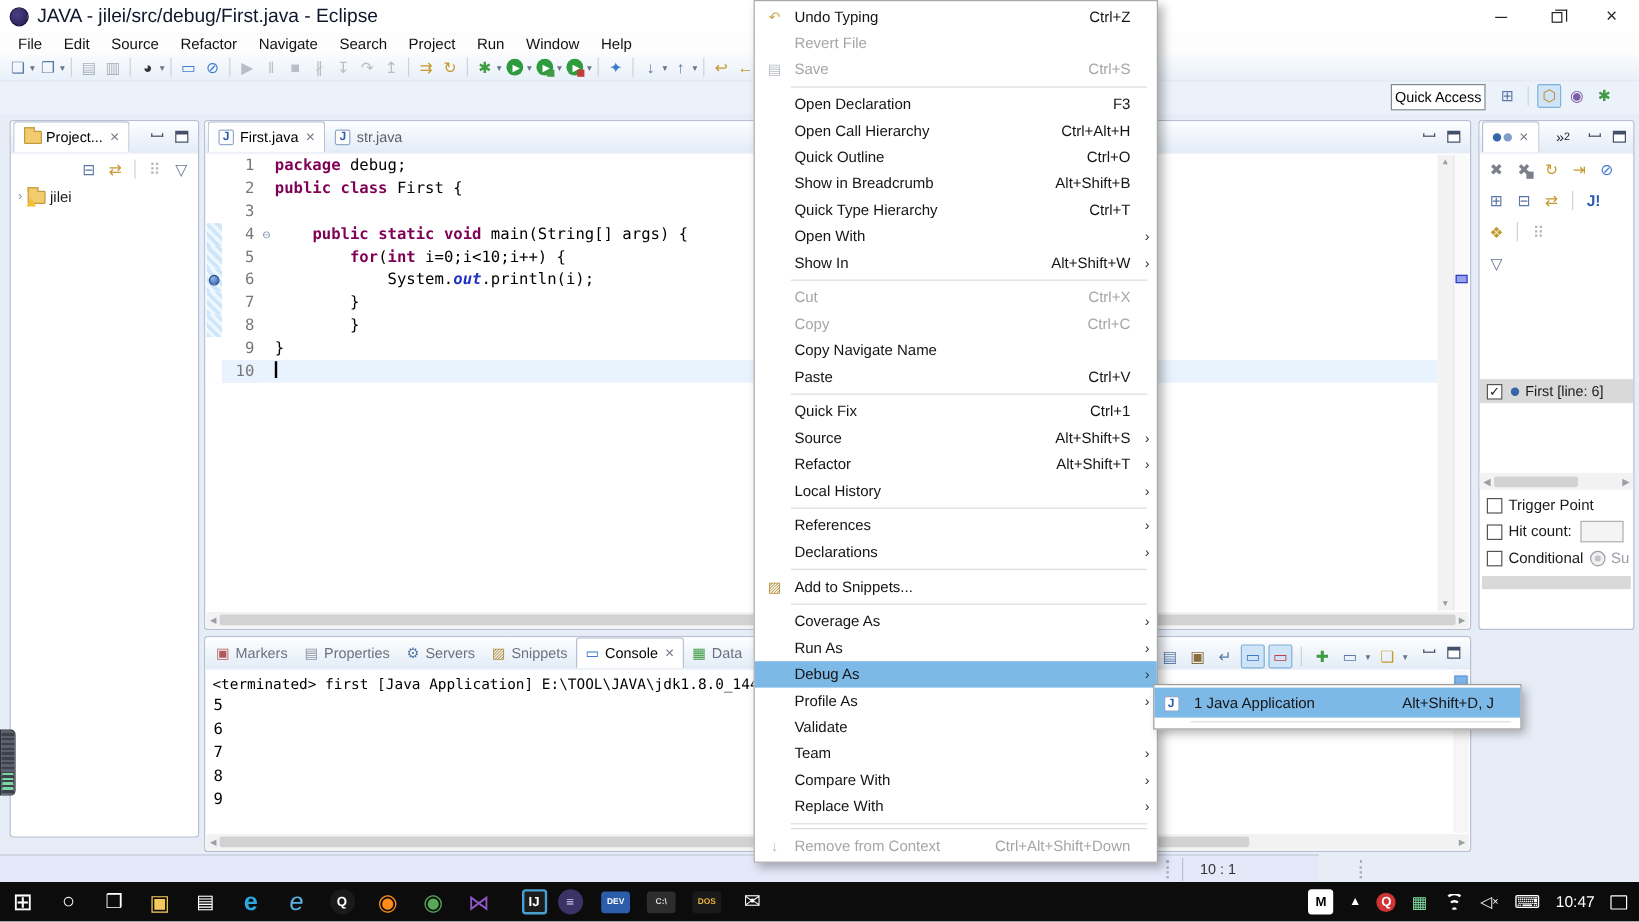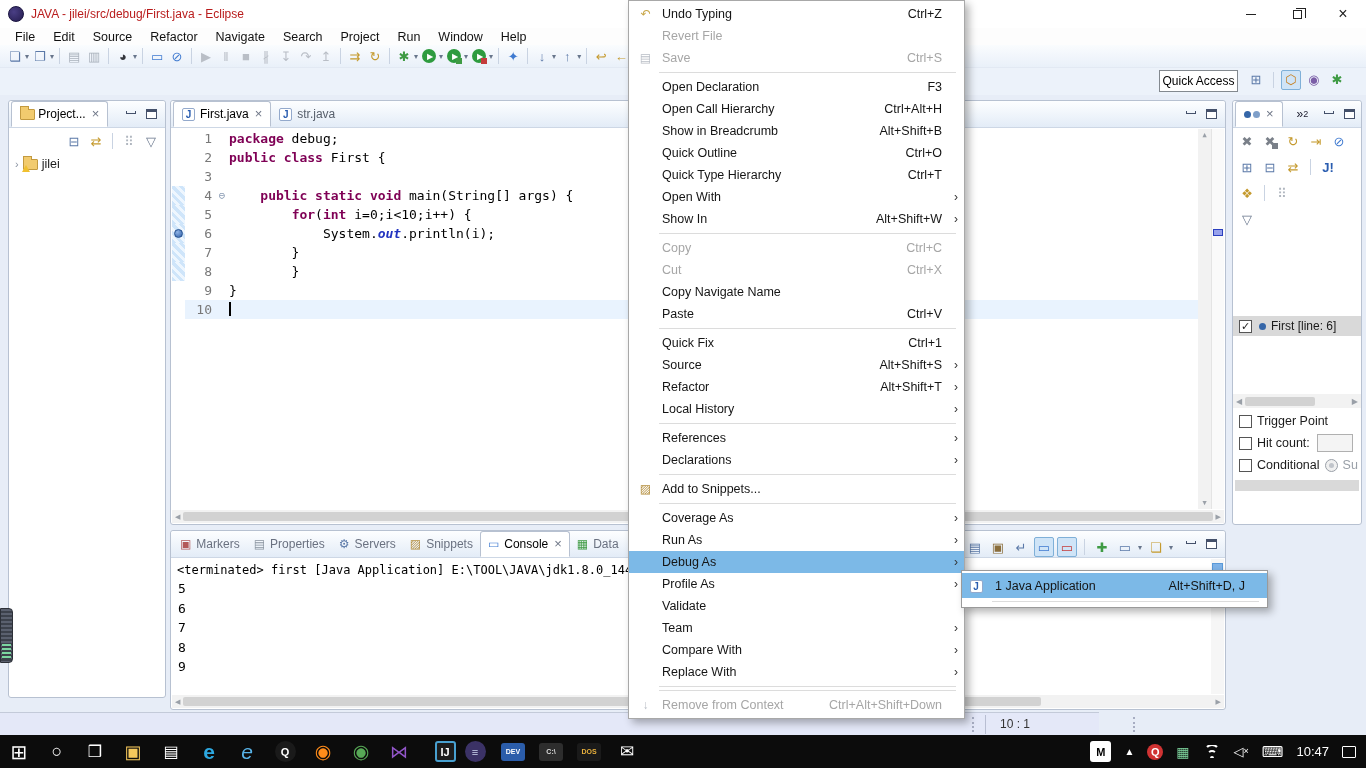--- a/index.html
+++ b/index.html
@@ -2,21 +2,21 @@
 <html><head>
 <meta charset="utf-8">
 <style>
   * { box-sizing: border-box; margin: 0; padding: 0; }
   html,body { width:1366px; height:768px; overflow:hidden; }
   body { font-family:"Liberation Sans",sans-serif; font-size:12px; background:#e7edf7; position:relative; color:#1b1b1b; }
 
   
   .titlebar { position:absolute; top:0; left:0; width:1366px; height:28px; background:#fff; display:flex; align-items:center; padding-left:8px; }
   .app-icon { width:16px; height:16px; border-radius:50%; background:radial-gradient(circle at 35% 35%, #4a3f85, #241c4e); border:1px solid #1a1440; }
-  .title-text { margin-left:7px; font-size:12px; color:#b91c1c; }
+  .title-text { margin-left:7px; font-size:16px; color:#0f172a; }
   .win-controls { margin-left:auto; display:flex; height:28px; }
   .win-btn { width:46px; height:28px; display:flex; align-items:center; justify-content:center; color:#222; }
   .glyph-minbar { width:10px; height:1px; background:#222; display:inline-block; }
   .glyph-restore { width:9px; height:9px; border:1px solid #222; position:relative; display:inline-block; background:#fff; }
   .glyph-restore:before { content:""; position:absolute; left:2px; top:-3px; width:9px; height:9px; border:1px solid #222; border-bottom:none; border-left:none; }
   .glyph-close { font-size:16px; line-height:16px; }
 
   .menubar { position:absolute; top:28px; left:0; width:1366px; height:17px; background:#fdfdfd; display:flex; align-items:center; padding-left:6px; }
   .mb-item { padding:0 9px; font-size:12.5px; color:#111; }
 
@@ -713,59 +713,59 @@
       <span class="ctx-arrow"></span>
     </div>
     <div class="ctx-item">
       <span class="ctx-icon"></span>
       <span class="ctx-label">Open Call Hierarchy</span>
       <span class="ctx-short">Ctrl+Alt+H</span>
       <span class="ctx-arrow"></span>
     </div>
     <div class="ctx-item">
       <span class="ctx-icon"></span>
+      <span class="ctx-label">Quick Outline</span>
+      <span class="ctx-short">Ctrl+O</span>
+      <span class="ctx-arrow"></span>
+    </div>
+    <div class="ctx-item">
+      <span class="ctx-icon"></span>
       <span class="ctx-label">Show in Breadcrumb</span>
       <span class="ctx-short">Alt+Shift+B</span>
       <span class="ctx-arrow"></span>
     </div>
     <div class="ctx-item">
       <span class="ctx-icon"></span>
-      <span class="ctx-label">Quick Outline</span>
-      <span class="ctx-short">Ctrl+O</span>
-      <span class="ctx-arrow"></span>
-    </div>
-    <div class="ctx-item">
-      <span class="ctx-icon"></span>
       <span class="ctx-label">Quick Type Hierarchy</span>
       <span class="ctx-short">Ctrl+T</span>
       <span class="ctx-arrow"></span>
     </div>
     <div class="ctx-item">
       <span class="ctx-icon"></span>
       <span class="ctx-label">Open With</span>
       <span class="ctx-short"></span>
       <span class="ctx-arrow">›</span>
     </div>
     <div class="ctx-item">
       <span class="ctx-icon"></span>
       <span class="ctx-label">Show In</span>
       <span class="ctx-short">Alt+Shift+W</span>
       <span class="ctx-arrow">›</span>
     </div>
     <div class="ctx-sep"></div>
     <div class="ctx-item disabled">
       <span class="ctx-icon"></span>
+      <span class="ctx-label">Cut</span>
+      <span class="ctx-short">Ctrl+X</span>
+      <span class="ctx-arrow"></span>
+    </div>
+    <div class="ctx-item disabled">
+      <span class="ctx-icon"></span>
       <span class="ctx-label">Copy</span>
       <span class="ctx-short">Ctrl+C</span>
-      <span class="ctx-arrow"></span>
-    </div>
-    <div class="ctx-item disabled">
-      <span class="ctx-icon"></span>
-      <span class="ctx-label">Cut</span>
-      <span class="ctx-short">Ctrl+X</span>
       <span class="ctx-arrow"></span>
     </div>
     <div class="ctx-item">
       <span class="ctx-icon"></span>
       <span class="ctx-label">Copy Navigate Name</span>
       <span class="ctx-short"></span>
       <span class="ctx-arrow"></span>
     </div>
     <div class="ctx-item">
       <span class="ctx-icon"></span>

